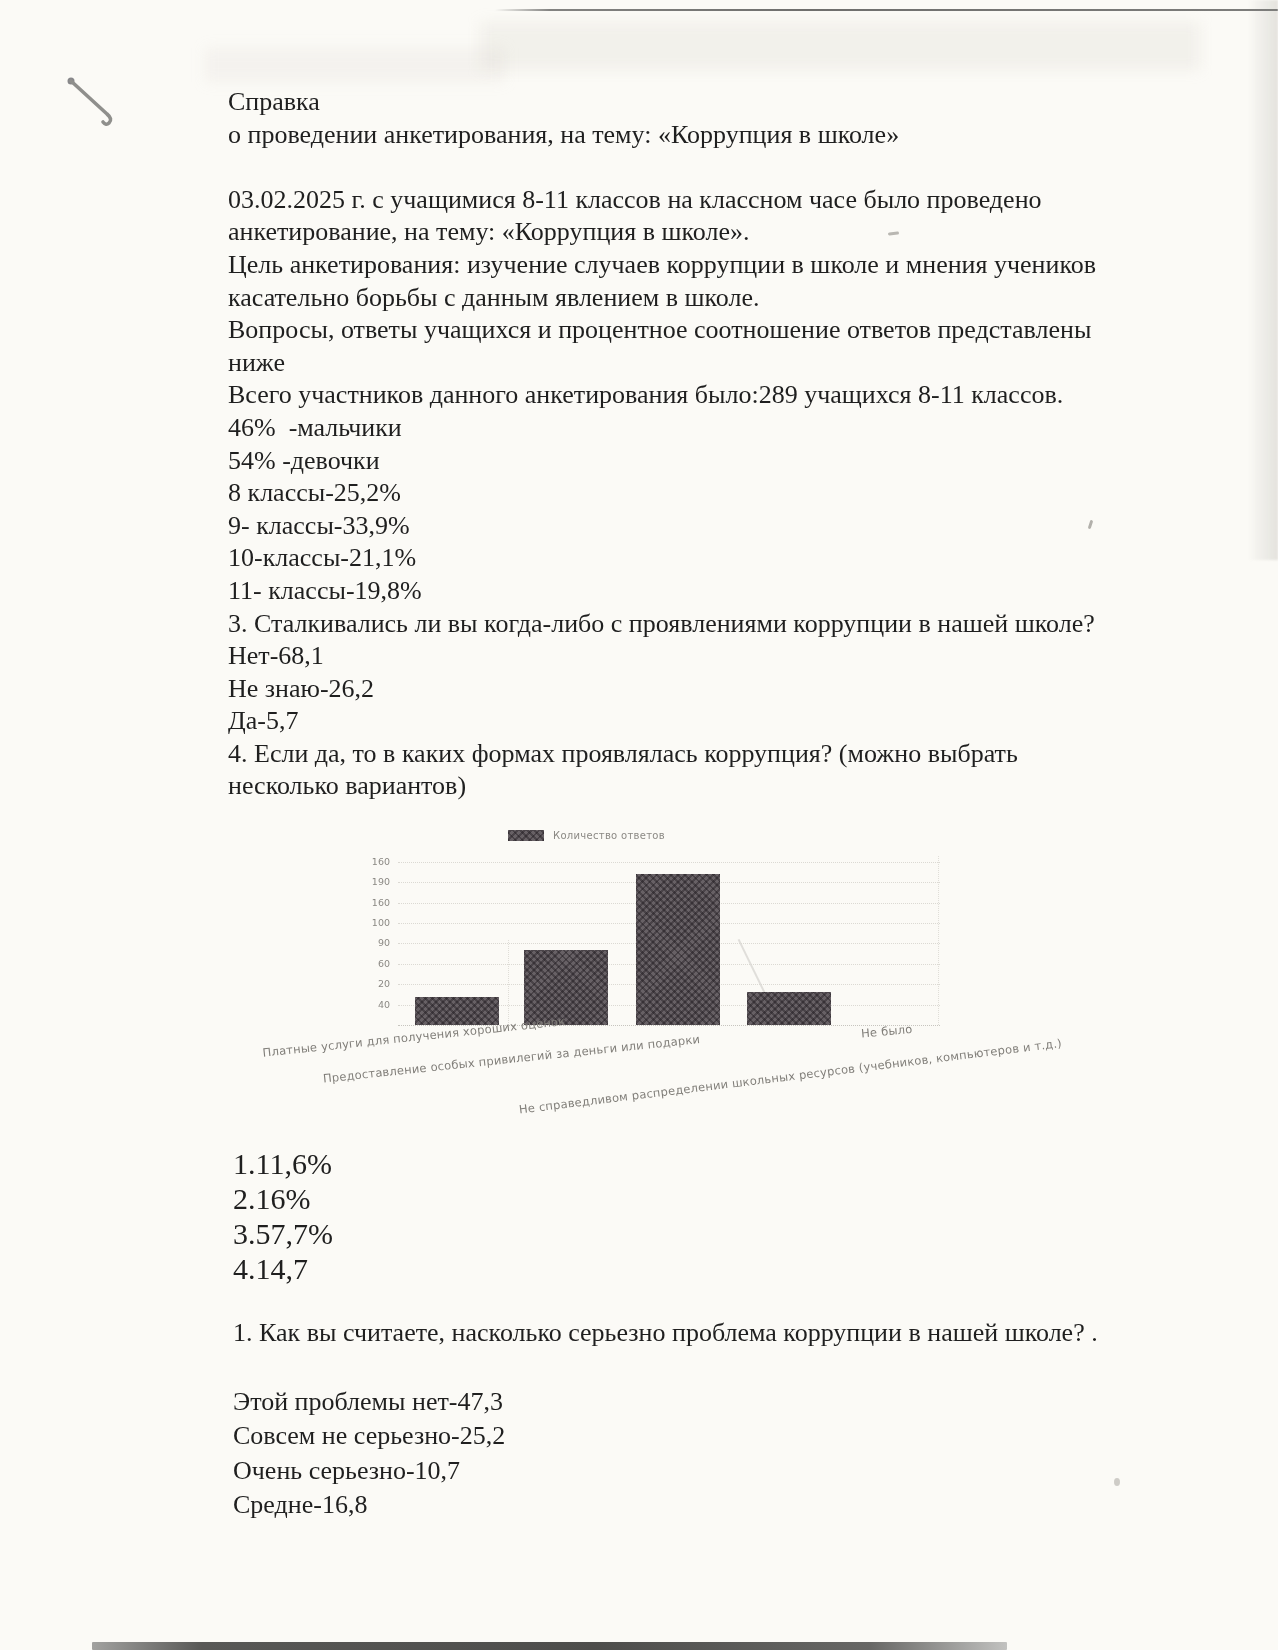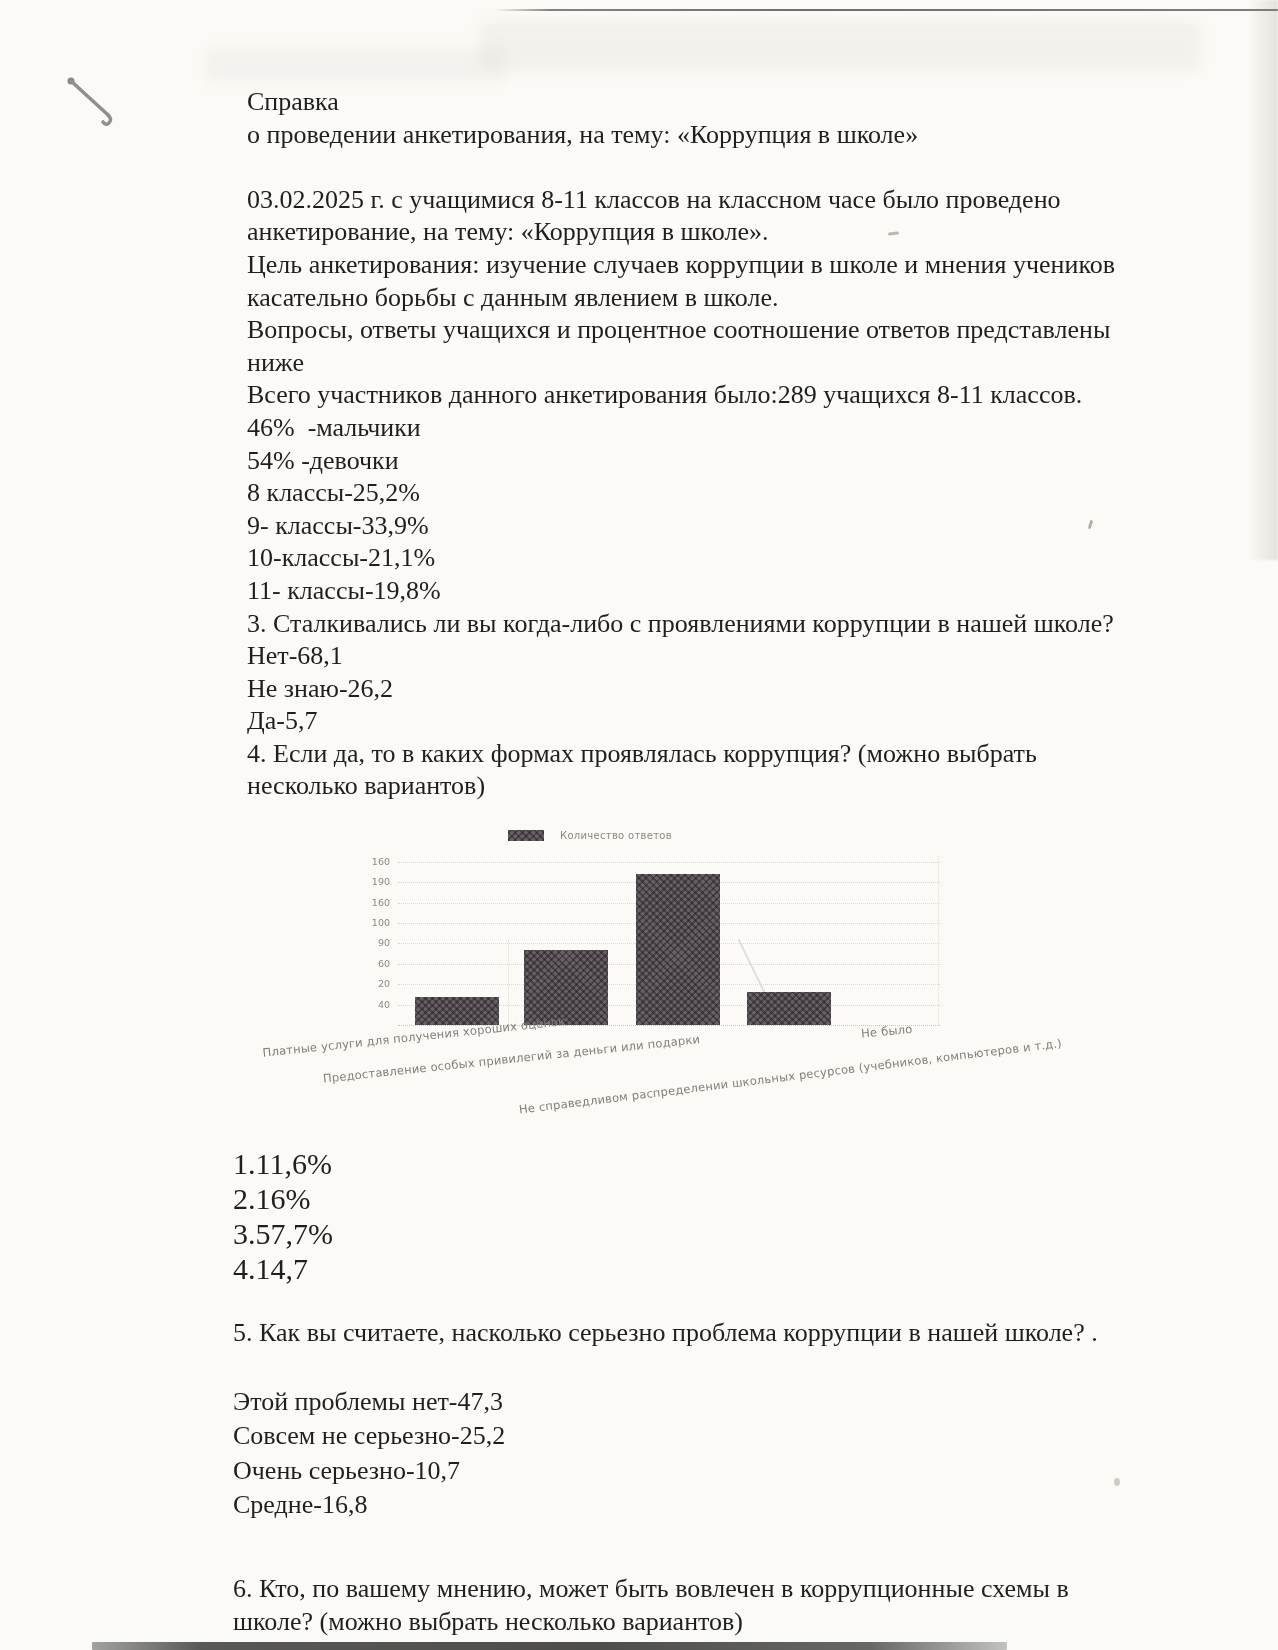--- a/index.html
+++ b/index.html
@@ -4,27 +4,27 @@
 <style>
   html,body{margin:0;padding:0;background:#e9e9e6;}
   #page{
     position:relative;width:1278px;height:1650px;margin:0 auto;
     background:#fbfaf6;overflow:hidden;
     font-family:"Liberation Serif", serif;color:#1f1f1f;
   }
   
   .doc-block{position:absolute;white-space:pre-wrap;}
   .doc-line{white-space:pre-wrap;}
-  #block-top{left:247px;top:86px;width:1000px;font-size:26px;line-height:32.6px;}
+  #block-top{left:228px;top:86px;width:1000px;font-size:26px;line-height:32.6px;}
   #block-results{left:233px;top:1146px;width:500px;font-size:30px;line-height:35px;}
   #block-q5{left:233px;top:1316px;width:1020px;font-size:26px;line-height:34.4px;}
   #block-q6{left:233px;top:1572px;width:1000px;font-size:26px;line-height:33px;}
   
   #chart-layer{position:absolute;left:0;top:0;width:1278px;height:1650px;pointer-events:none;}
-  .legend{position:absolute;left:508px;top:830px;display:flex;align-items:center;gap:16px;}
+  .legend{position:absolute;left:508px;top:830px;display:flex;align-items:center;gap:9px;}
   .legend-swatch{width:36px;height:11px;display:inline-block;}
   .hatch{
     background-color:#5f585d;
     background-image:
       repeating-linear-gradient(45deg, rgba(25,20,25,.38) 0 2px, rgba(0,0,0,0) 2px 5px),
       repeating-linear-gradient(-45deg, rgba(25,20,25,.30) 0 2px, rgba(255,255,255,.05) 2px 5px);
   }
   .legend-text{font:10px "DejaVu Sans", sans-serif;color:#8b8984;letter-spacing:.3px;}
   .gridline{position:absolute;height:0;border-top:1px dotted #dbd9d3;}
   .baseline{border-top:1px dotted #c7c5bf;}
@@ -65,22 +65,21 @@
   <div class="artifact" id="speck-tick"></div>
   <div class="artifact" id="speck-dot"></div>
   <div class="artifact" id="chart-crease"></div>
   <svg class="artifact" id="pen-mark" viewBox="0 0 70 70">
     <circle cx="11" cy="11" r="3.5" fill="#87878a"></circle>
     <path d="M11 11 L47 44 q6 5 2 9 q-3 3 -6 -1" stroke="#8f8f8c" stroke-width="3.6" fill="none" stroke-linecap="round"></path>
   </svg>
 
   <div class="doc-block" id="block-top"><div class="doc-line">Справка</div><div class="doc-line">о проведении анкетирования, на тему: «Коррупция в школе»</div><div class="doc-line">&nbsp;</div><div class="doc-line">03.02.2025 г. с учащимися 8-11 классов на классном часе было проведено</div><div class="doc-line">анкетирование, на тему: «Коррупция в школе».</div><div class="doc-line">Цель анкетирования: изучение случаев коррупции в школе и мнения учеников</div><div class="doc-line">касательно борьбы с данным явлением в школе.</div><div class="doc-line">Вопросы, ответы учащихся и процентное соотношение ответов представлены</div><div class="doc-line">ниже</div><div class="doc-line">Всего участников данного анкетирования было:289 учащихся 8-11 классов.</div><div class="doc-line">46%  -мальчики</div><div class="doc-line">54% -девочки</div><div class="doc-line">8 классы-25,2%</div><div class="doc-line">9- классы-33,9%</div><div class="doc-line">10-классы-21,1%</div><div class="doc-line">11- классы-19,8%</div><div class="doc-line">3. Сталкивались ли вы когда-либо с проявлениями коррупции в нашей школе?</div><div class="doc-line">Нет-68,1</div><div class="doc-line">Не знаю-26,2</div><div class="doc-line">Да-5,7</div><div class="doc-line">4. Если да, то в каких формах проявлялась коррупция? (можно выбрать</div><div class="doc-line">несколько вариантов)</div></div>
   <div class="doc-block" id="block-results"><div class="doc-line">1.11,6%</div><div class="doc-line">2.16%</div><div class="doc-line">3.57,7%</div><div class="doc-line">4.14,7</div></div>
-  <div class="doc-block" id="block-q5"><div class="doc-line">5. Как вы считаете, насколько серьезно проблема коррупции в нашей школе? .</div><div class="doc-line">&nbsp;</div><div class="doc-line">Этой проблемы нет-47,3</div><div class="doc-line">Совсем не серьезно-25,2</div><div class="doc-line">Очень серьезно-10,7</div><div class="doc-line">Средне-16,8</div></div>
-  <div class="doc-block" id="block-q6"><div class="doc-line">6. Кто, по вашему мнению, может быть вовлечен в коррупционные схемы в</div><div class="doc-line">школе? (можно выбрать несколько вариантов)</div></div>
+  <div class="doc-block" id="block-q5"><div class="doc-line">1. Как вы считаете, насколько серьезно проблема коррупции в нашей школе? .</div><div class="doc-line">&nbsp;</div><div class="doc-line">Этой проблемы нет-47,3</div><div class="doc-line">Совсем не серьезно-25,2</div><div class="doc-line">Очень серьезно-10,7</div><div class="doc-line">Средне-16,8</div></div>
 
   <div id="chart-layer">
     <div class="legend">
       <span class="legend-swatch hatch"></span>
       <span class="legend-text">Количество ответов</span>
     </div>
   <div class="gridline" style="left: 398px; top: 1004.6px; width: 542px;"></div>
       <div class="ytick" style="left: 352px; top: 998.6px; width: 38px;">40</div>
       <div class="gridline" style="left: 398px; top: 984.2px; width: 542px;"></div>
       <div class="ytick" style="left: 352px; top: 978.2px; width: 38px;">20</div>

